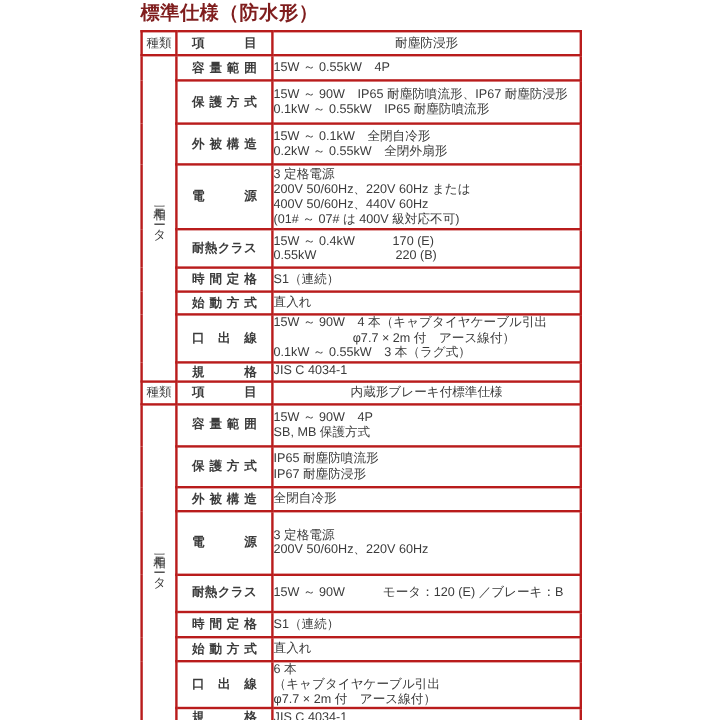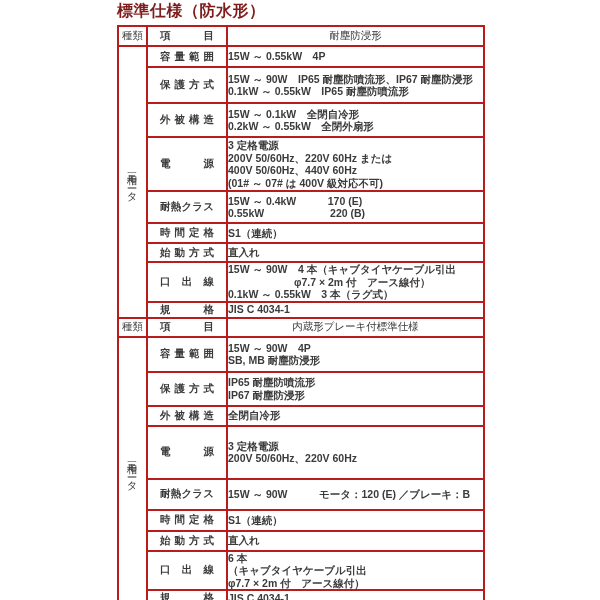--- a/index.html
+++ b/index.html
@@ -44,21 +44,21 @@
   td.item { text-align:center; vertical-align:middle; }
   .jlabel {
     display:inline-block;
     width:54px;
     text-align:justify;
     text-align-last:justify;
     white-space:nowrap;
     font-weight:bold;
   }
   td.spec-cell { padding:2px 6px; vertical-align:middle; text-align:left; }
-  .line { white-space:pre; line-height:12.5px;font-weight:bold; }
+  .line { white-space:pre; line-height:12.5px; }
 </style>
 </head>
 <body>
 
 <div class="sheet">
   <div class="title">標準仕様（防水形）</div>
 
   <table class="spec">
     <colgroup>
       <col style="width:29px">
@@ -141,21 +141,21 @@
       <th class="head">種類</th>
       <th class="head"><span class="jlabel">項目</span></th>
       <th class="head">内蔵形ブレーキ付標準仕様</th>
     </tr>
 
     <tr style="height:35px">
       <td class="kind" rowspan="9"><span class="vtext">三相モータ</span></td>
       <td class="item"><span class="jlabel">容量範囲</span></td>
       <td class="spec-cell">
         <div class="line">15W ～ 90W　4P</div>
-        <div class="line">SB, MB 耐塵防浸形</div>
+        <div class="line">SB, MB 保護方式</div>
       </td>
     </tr>
     <tr style="height:34px">
       <td class="item"><span class="jlabel">保護方式</span></td>
       <td class="spec-cell">
         <div class="line">IP65 耐塵防噴流形</div>
         <div class="line">IP67 耐塵防浸形</div>
       </td>
     </tr>
     <tr style="height:20px">

